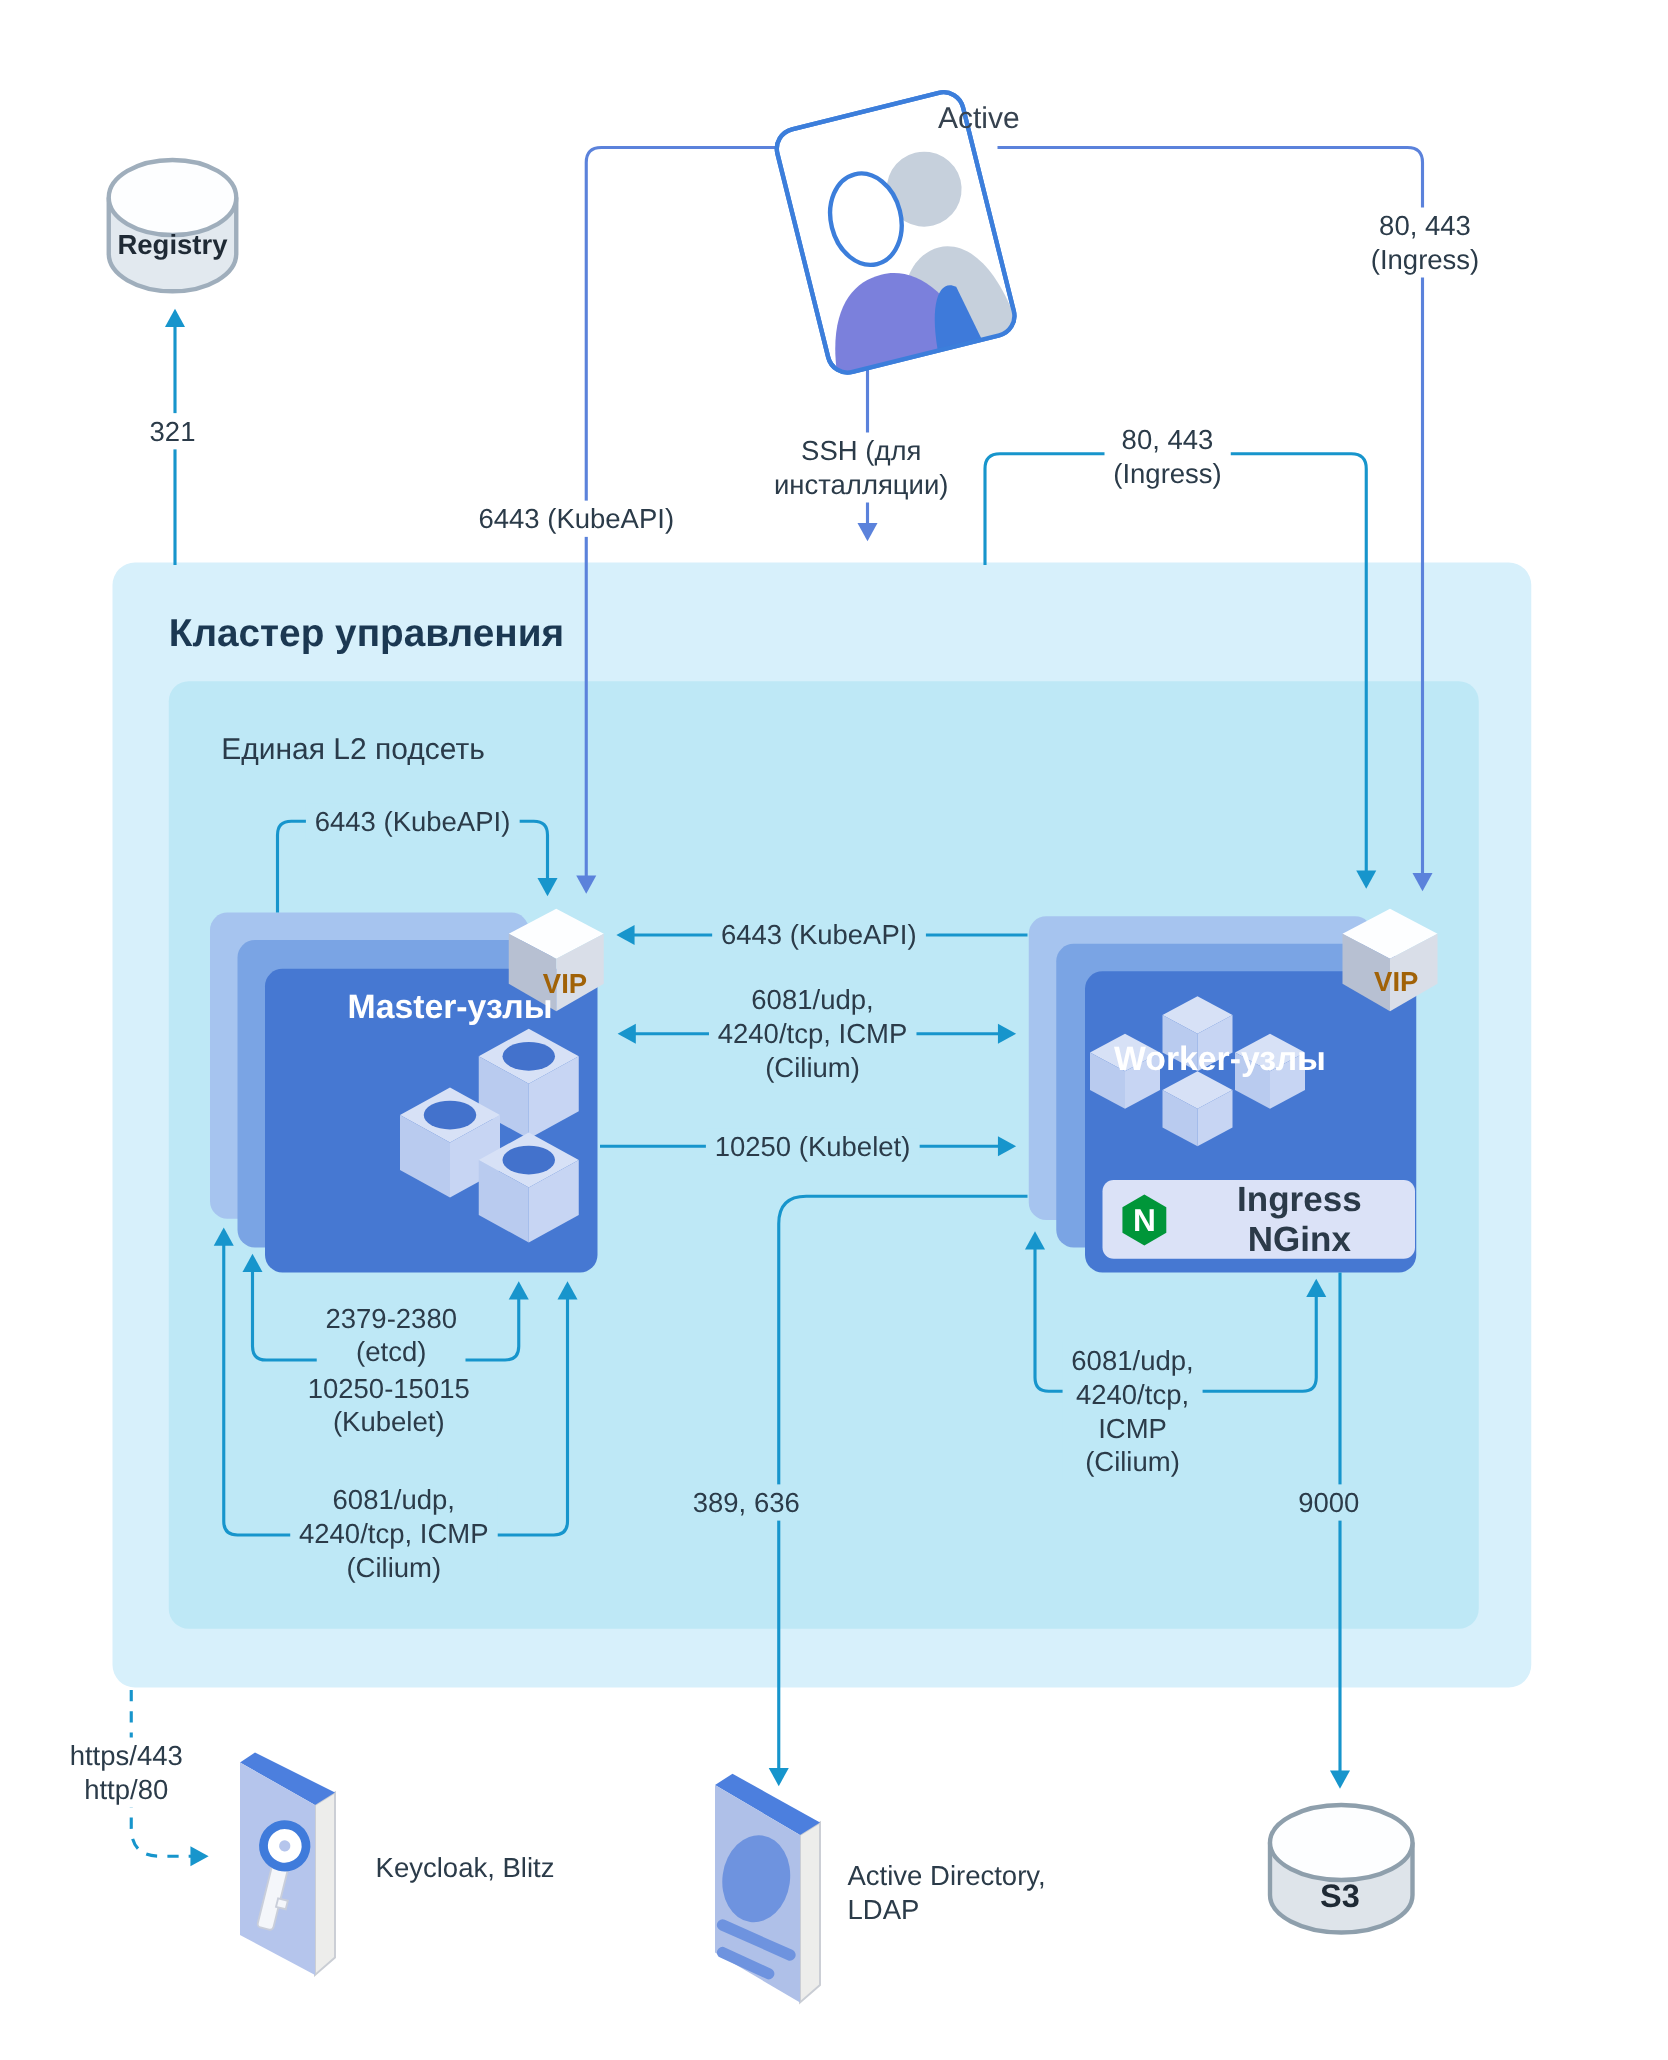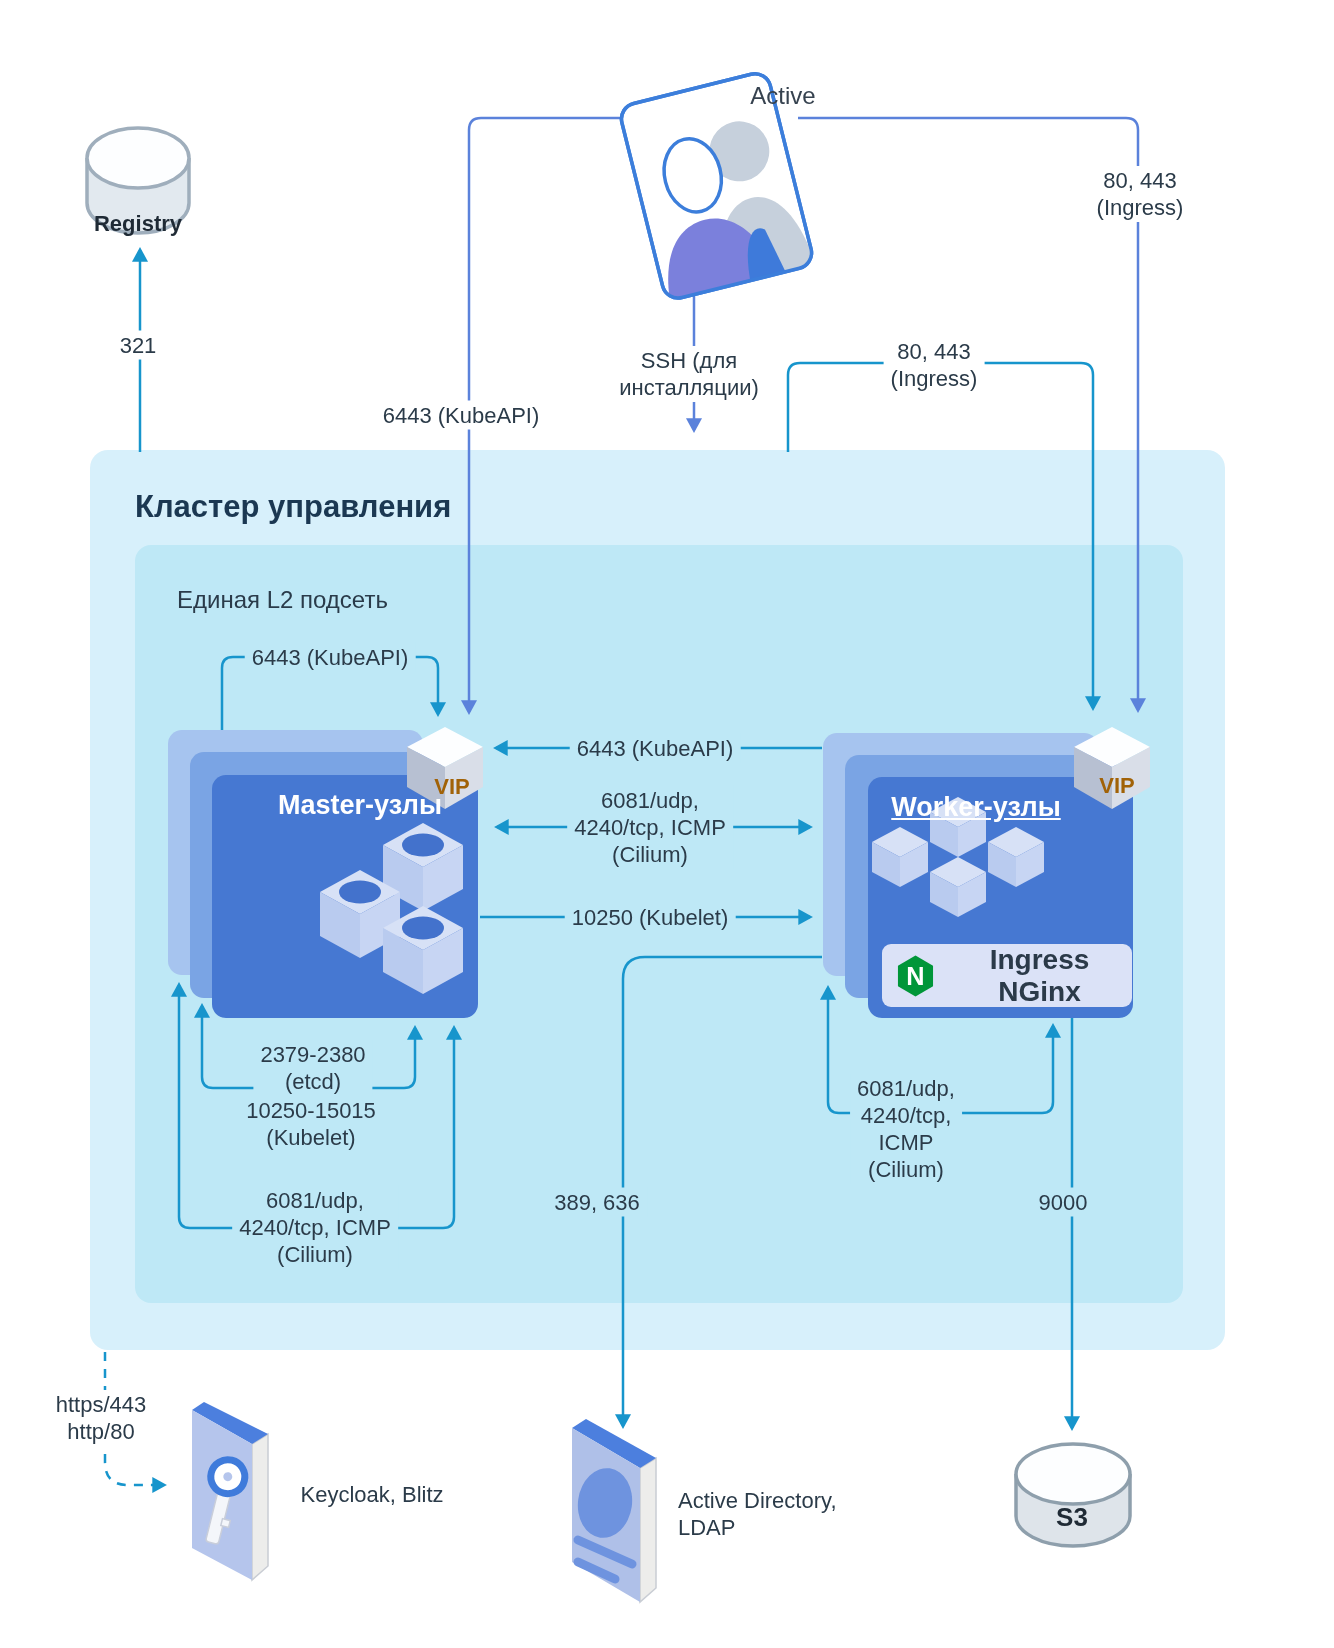--- a/index.html
+++ b/index.html
@@ -176,35 +176,35 @@
       <polygon points="572,1428 640,1468 640,1602 572,1562" fill="#AFC0E8"></polygon>
       <ellipse cx="605" cy="1503" rx="27" ry="35" fill="#6E93DF" transform="rotate(8 605 1503)"></ellipse>
       <path d="M578,1540 L632,1564" stroke="#6E93DF" stroke-width="9" stroke-linecap="round"></path>
       <path d="M578,1562 L615,1579" stroke="#6E93DF" stroke-width="9" stroke-linecap="round"></path>
     </g>
   </svg>
 
   <div class="title" style="left:135px;top:489px;font-size:31px;font-weight:bold;color:#1B3852;">Кластер управления</div>
   <div class="title" style="left:177px;top:586px;font-size:24px;color:#2A3B4A;">Единая L2 подсеть</div>
   <div class="node-title" style="left:212px;top:790px;width:296px;">Master-узлы</div>
-  <div class="node-title" style="left:868px;top:792px;width:216px;text-decoration:underline;">Worker-узлы</div>
+  <div class="node-title" style="left:868px;top:832px;width:216px;">Worker-узлы</div>
 
   <div class="vip-lbl" style="left:452px;top:787px;">VIP</div>
   <div class="vip-lbl" style="left:1117px;top:786px;">VIP</div>
 
   <div class="badge" style="left:882px;top:944px;width:250px;height:63px;padding-left:14px;box-sizing:border-box;">
     <svg width="40" height="44" viewBox="0 0 40 44">
       <polygon points="20,1 38,11.5 38,32.5 20,43 2,32.5 2,11.5" fill="#009639"></polygon>
       <text x="20" y="31" text-anchor="middle" font-size="26" font-weight="bold" fill="#fff" font-family="Liberation Sans, sans-serif">N</text>
     </svg>
     <span class="badge-text">Ingress NGinx</span>
   </div>
 
   <div class="lbl" style="left:783px;top:95px;font-size:24px;color:#36424F;">Active</div>
-  <div class="lbl" style="left:138px;top:196px;font-weight:bold;color:#1F2A35;margin-top:27px;">Registry</div>
+  <div class="lbl" style="left:138px;top:196px;font-weight:bold;color:#1F2A35;">Registry</div>
   <div class="lbl" style="left:1072px;top:1517px;font-size:26px;font-weight:bold;color:#1F2A35;">S3</div>
   <div class="lbl" style="left:372px;top:1494px;">Keycloak, Blitz</div>
   <div class="lbl" style="left:762px;top:1514px;text-align:left;transform:translate(0,-50%);left:678px;">Active Directory,
 LDAP</div>
 
   <div class="lbl bg-w" style="left:138px;top:345px;">321</div>
   <div class="lbl bg-w" style="left:461px;top:415px;">6443 (KubeAPI)</div>
   <div class="lbl bg-w" style="left:689px;top:374px;">SSH (для
 инсталляции)</div>
   <div class="lbl bg-w" style="left:1140px;top:194px;">80, 443

